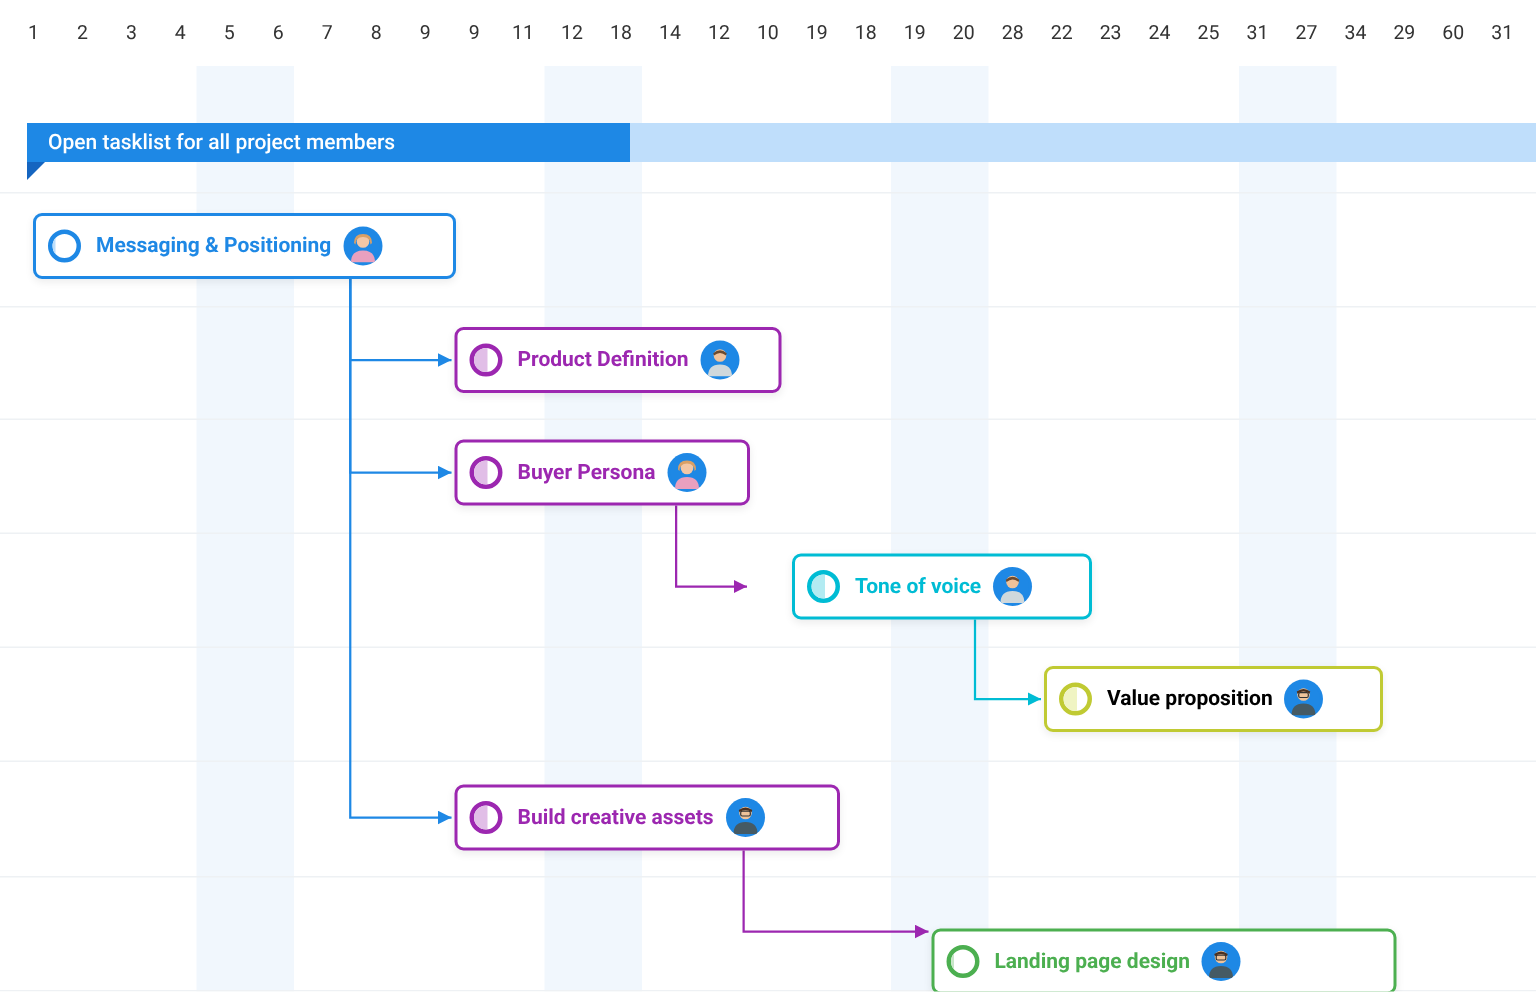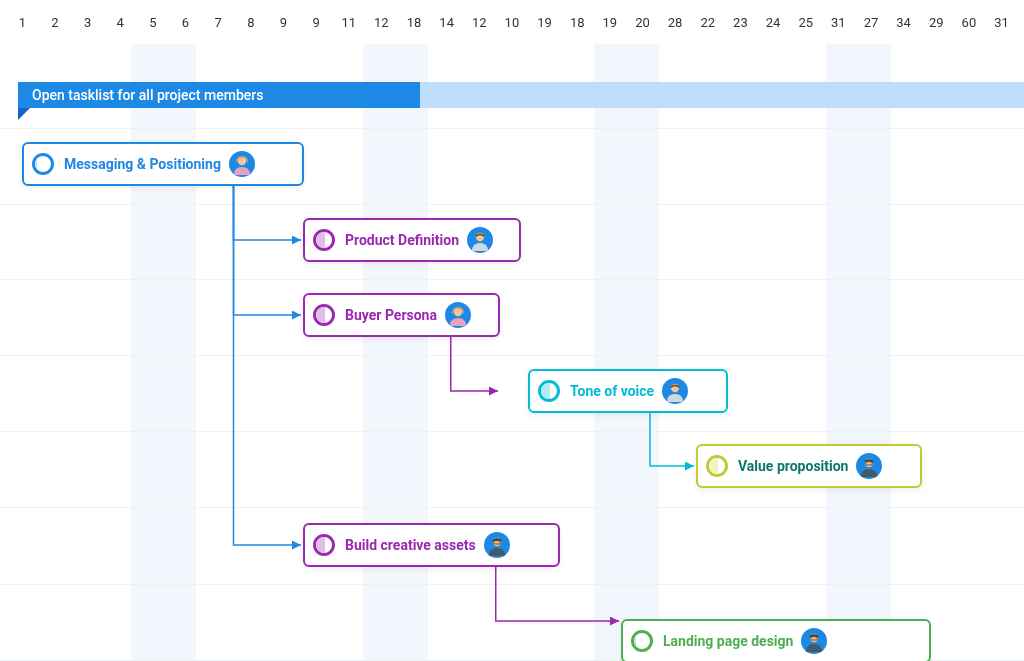--- a/index.html
+++ b/index.html
@@ -250,21 +250,21 @@
         <div class="avatar">
           <svg class="person" viewBox="0 0 22 22">
             <use href="#p-man1"></use>
           </svg>
         </div>
       </div>
       <div class="task" style="left: 696px; top: 400px; width: 226px; border-color: rgb(192, 202, 51);">
         <div class="progress" style="border-color: rgb(192, 202, 51);">
           <div class="progress-fill" style="width: 8.8px; background: rgb(240, 244, 195);"></div>
         </div>
-        <span class="label" style="color: #0f766e;">Value proposition</span>
+        <span class="label" style="color: #000000;">Value proposition</span>
         <div class="avatar">
           <svg class="person" viewBox="0 0 22 22">
             <use href="#p-man2"></use>
           </svg>
         </div>
       </div>
       <div class="task" style="left: 303px; top: 479px; width: 257px; border-color: rgb(156, 39, 176);">
         <div class="progress" style="border-color: rgb(156, 39, 176);">
           <div class="progress-fill" style="width: 8.8px; background: rgb(225, 190, 231);"></div>
         </div>

